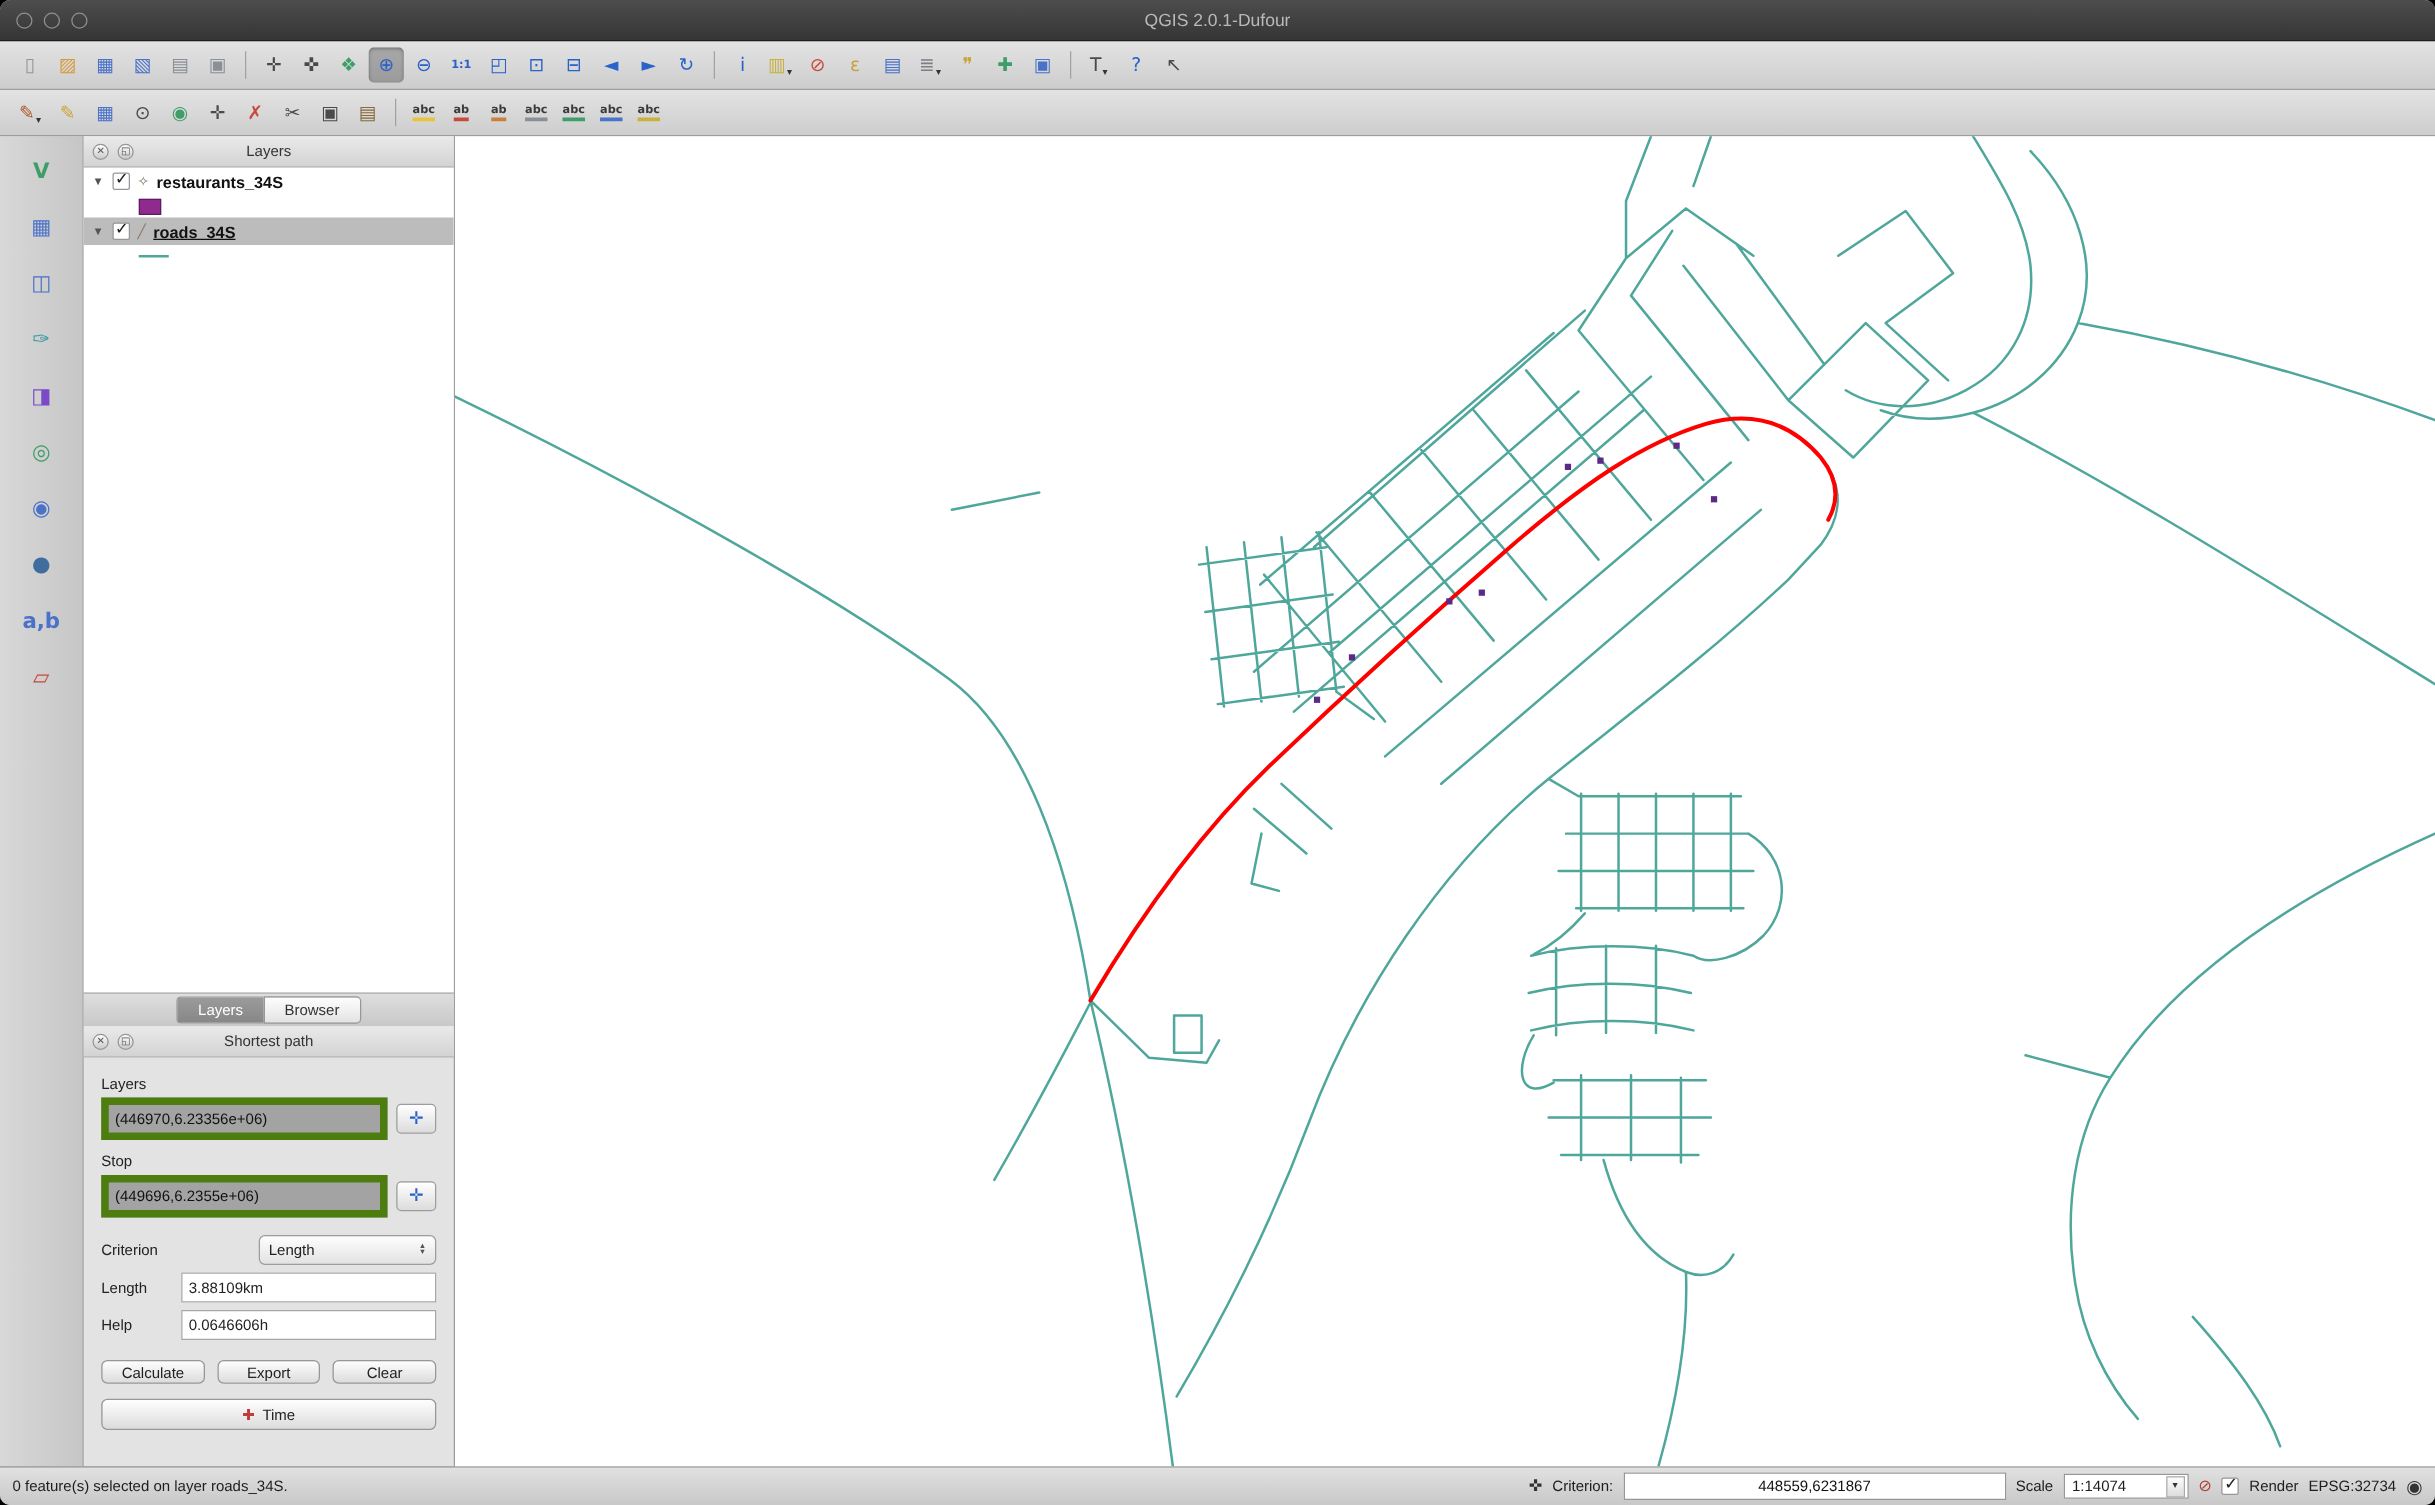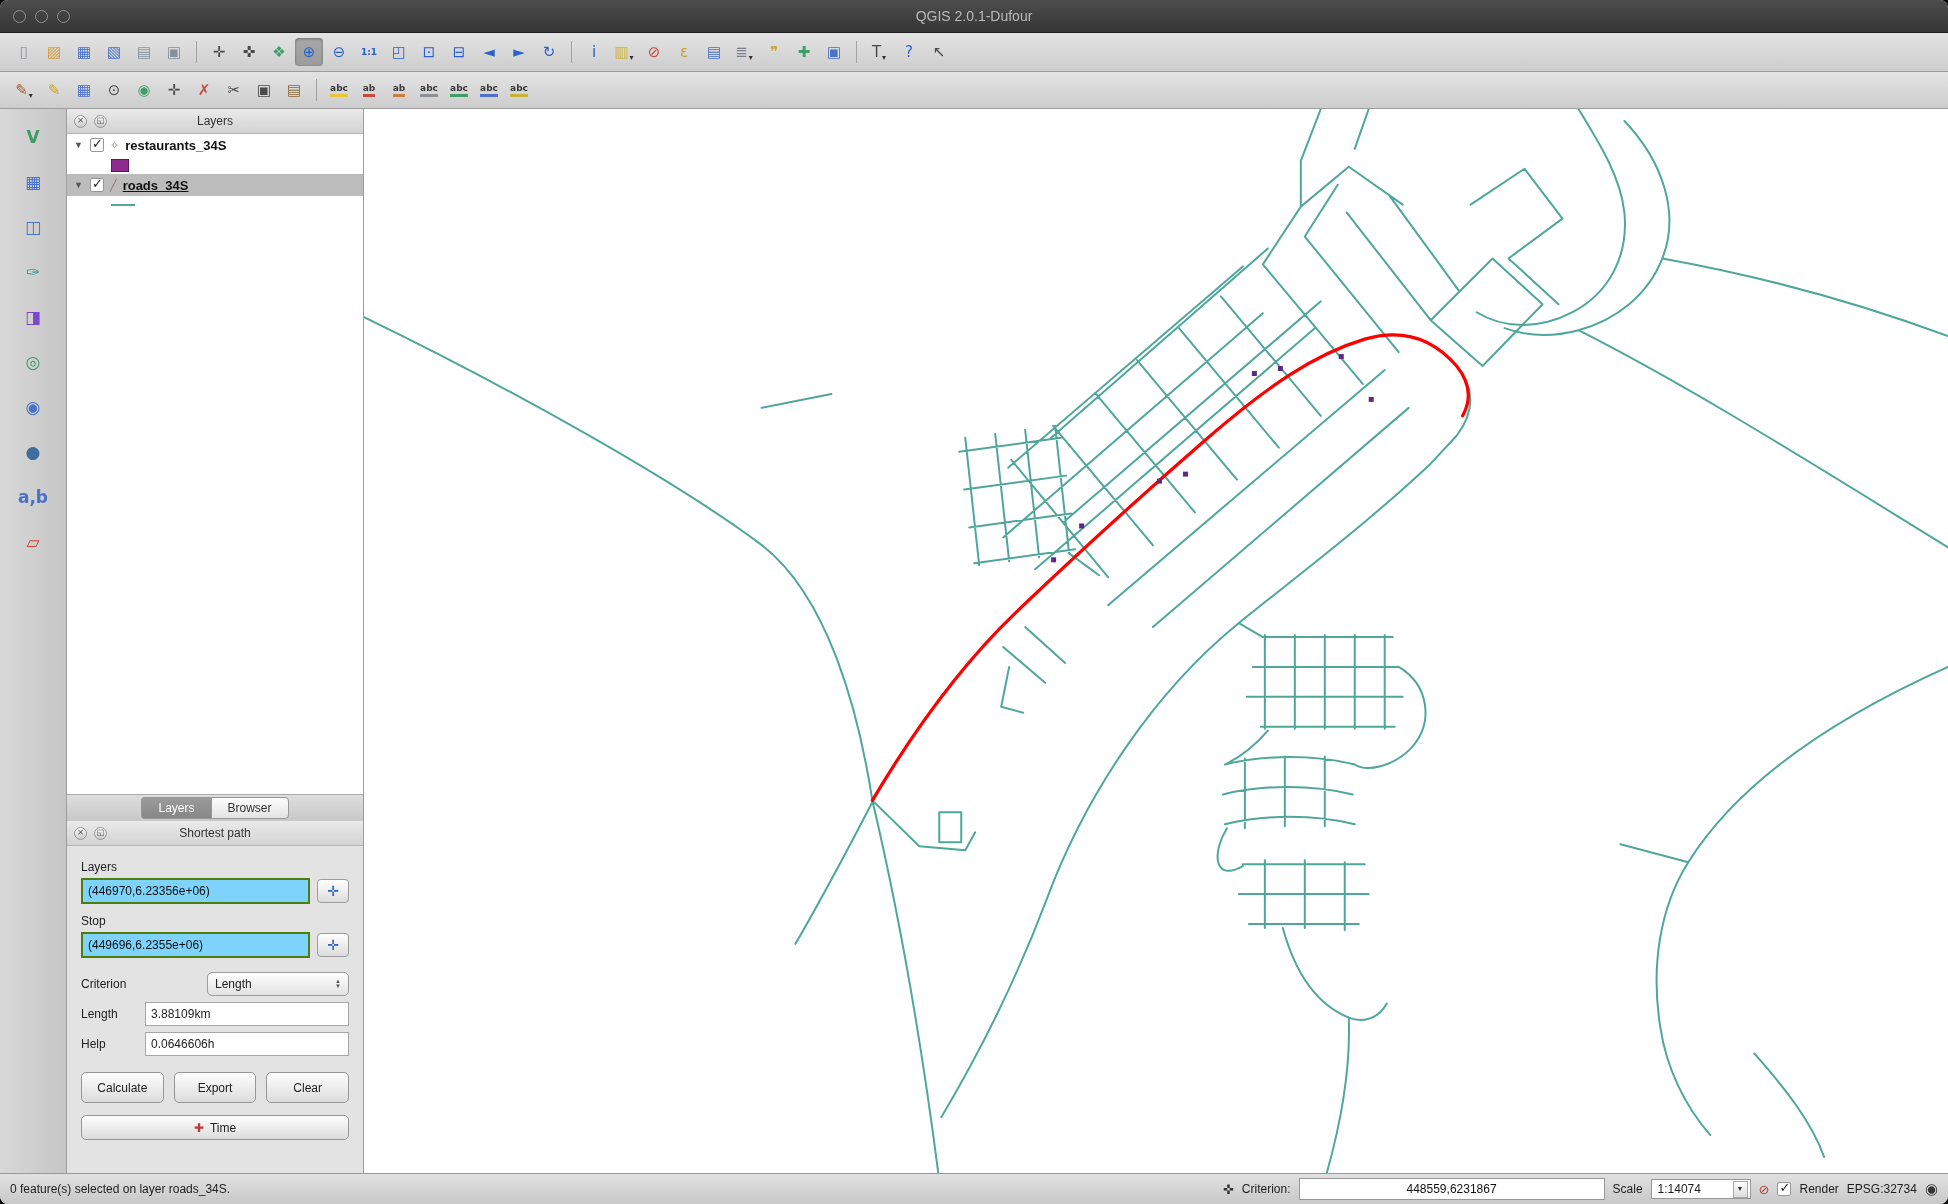--- a/index.html
+++ b/index.html
@@ -50,31 +50,31 @@
   .panel-tabs{height:26px;flex:0 0 auto;background:linear-gradient(#dedede,#c8c8c8);border-top:1px solid #ababab;display:flex;justify-content:center;align-items:center;}
   .tab{font-size:12px;padding:3px 16px;border:1px solid #979797;background:linear-gradient(#fdfdfd,#e3e3e3);color:#333;cursor:default;}
   .tab:first-child{border-radius:4px 0 0 4px;border-right:none;}
   .tab:last-child{border-radius:0 4px 4px 0;}
   .tab.active{background:linear-gradient(#9b9b9b,#878787);color:#fff;}
 
   .sp-panel{flex:1 1 auto;display:flex;flex-direction:column;}
   .sp-body{flex:1;padding:12px 14px 10px;display:flex;flex-direction:column;font-size:12px;color:#222;}
   .sp-label{margin:2px 0 4px;}
   .sp-row{display:flex;gap:7px;align-items:center;margin-bottom:8px;}
-  .sp-input{flex:1;height:22px;border:2px solid #4d7c0f;background:#7dd3fc;font-size:12px;padding:0 5px;font-family:inherit;color:#111;}
+  .sp-input{flex:1;height:22px;border:6px solid #4d7c0f;background:#a3a3a3;font-size:12px;padding:0 5px;font-family:inherit;color:#111;}
   .sp-xhair{width:32px;height:24px;border:1px solid #9d9d9d;border-radius:4px;background:linear-gradient(#fff,#dcdcdc);color:#2a62c9;font-size:14px;line-height:1;padding:0;font-family:"DejaVu Sans",sans-serif;}
   .sp-field-row{display:flex;align-items:center;gap:8px;margin-top:6px;}
   .sp-field-label{width:56px;flex:0 0 auto;}
   .sp-popup{margin-left:auto;width:142px;height:24px;border:1px solid #9d9d9d;border-radius:5px;background:linear-gradient(#fefefe,#e2e2e2);display:flex;align-items:center;padding:0 7px;font-size:12px;box-sizing:border-box;}
   .arrows{margin-left:auto;color:#555;font-size:6px;line-height:5px;text-align:center;}
   .arrows::before{content:"▲";display:block;}
   .arrows::after{content:"▼";display:block;}
   .sp-flat{flex:1;height:22px;border:1px solid #a7a7a7;background:#fff;display:flex;align-items:center;padding:0 5px;}
   .sp-buttons{display:flex;gap:10px;margin-top:16px;}
-  .sp-btn{flex:1;height:31px;border:1px solid #979797;border-radius:5px;background:linear-gradient(#fefefe,#dcdcdc);font-size:12px;color:#222;font-family:inherit;}
+  .sp-btn{flex:1;height:19px;border:1px solid #979797;border-radius:5px;background:linear-gradient(#fefefe,#dcdcdc);font-size:12px;color:#222;font-family:inherit;}
   .sp-help{margin-top:12px;height:25px;border:1px solid #979797;border-radius:5px;background:linear-gradient(#fefefe,#dcdcdc);font-size:12px;color:#222;display:flex;align-items:center;justify-content:center;gap:6px;font-family:inherit;}
   .help-ico{color:#c23a3a;font-size:12px;font-family:"DejaVu Sans",sans-serif;}
 
   
   .map-canvas{flex:1 1 auto;background:#fff;position:relative;min-width:0;}
   .map-canvas svg{display:block;width:100%;height:100%;}
 
   
   .statusbar{height:30px;flex:0 0 auto;background:linear-gradient(#e1e1e1,#c8c8c8);border-top:1px solid #989898;display:flex;align-items:center;padding:0 10px;font-size:12px;color:#1e1e1e;gap:8px;}
   .sb-msg{flex:1;}

